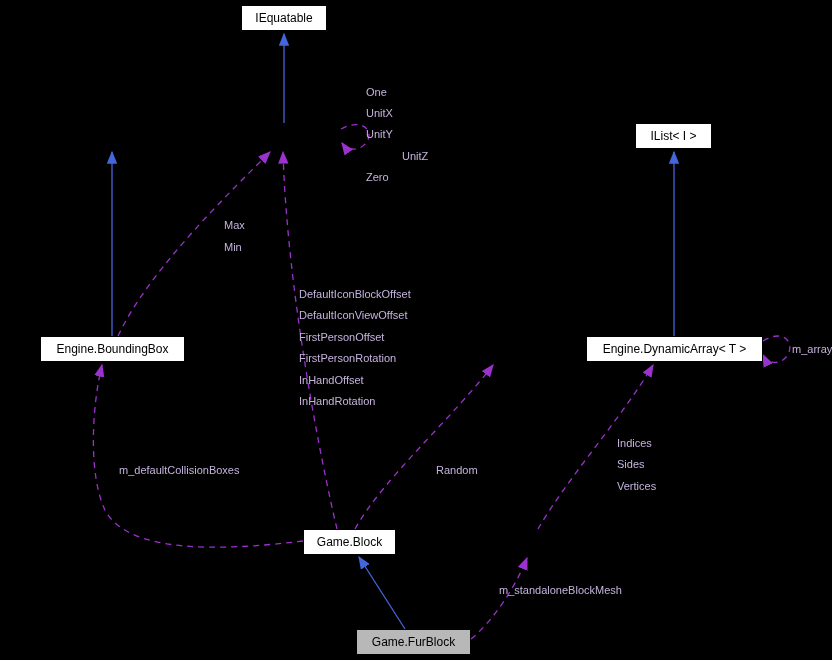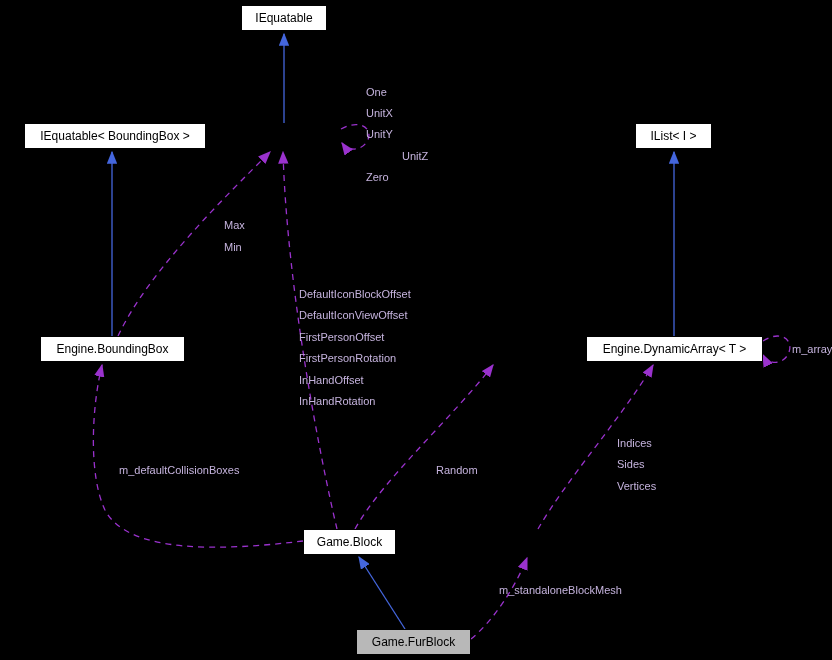--- a/index.html
+++ b/index.html
@@ -83,21 +83,20 @@
     <path class="edge-use" d="M339,529 C366,480 438,416 477,365" marker-end="url(#arrow-use)"></path>
     <path class="edge-use" d="M287,541 C205,551 112,554 89,510 C73,477 75,410 86,365" marker-end="url(#arrow-use)"></path>
     <path class="edge-use" d="M522,529 C550,480 607,416 637,365" marker-end="url(#arrow-use)"></path>
     <path class="edge-use" d="M455,639 C477,621 499,588 511,558" marker-end="url(#arrow-use)"></path>
     <path class="edge-use" d="M325,129 C347,117 359,132 350,143 C343,152 331,150 326,143" marker-end="url(#arrow-use)"></path>
     <path class="edge-use" d="M747,341 C767,328 780,343 771,356 C764,366 751,363 747,355" marker-end="url(#arrow-use)"></path>
   </svg>
 
   <div class="node" style="left:225px; top:5px; width:86px;">IEquatable</div>
 
-  <div class="node" style="left:8px; top:123px; width:182px;">IEquatable&lt; BoundingBox &gt;</div>
 
 
   <div class="node" style="left:619px; top:123px; width:77px;">IList&lt; I &gt;</div>
 
   <div class="node" style="left:24px; top:336px; width:145px;">Engine.BoundingBox</div>
 
 
   <div class="node" style="left:570px; top:336px; width:177px;">Engine.DynamicArray&lt; T &gt;</div>
 
   <div class="node" style="left:287px; top:529px; width:93px;">Game.Block</div>

